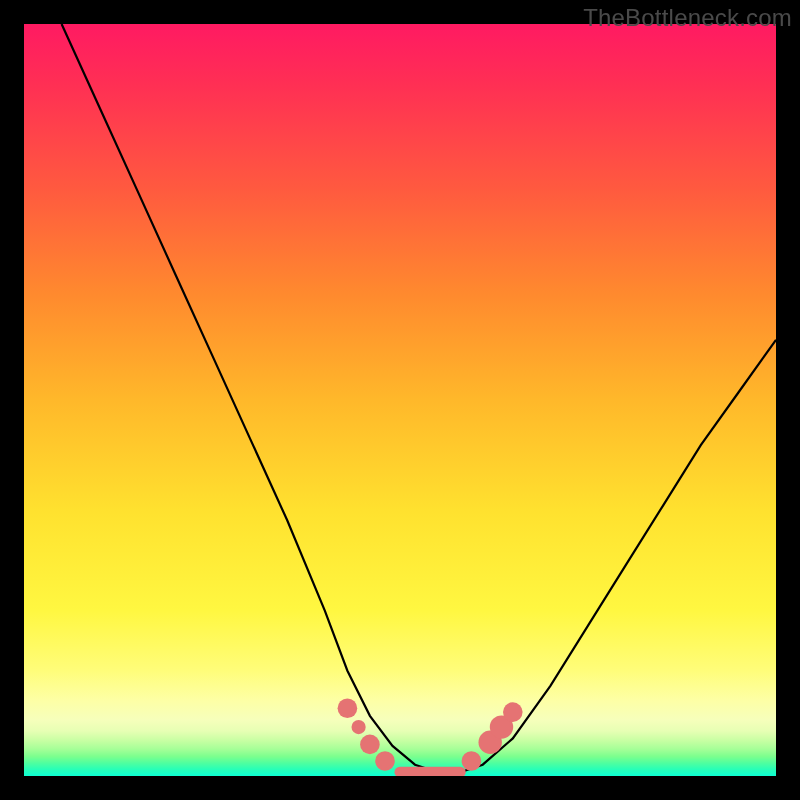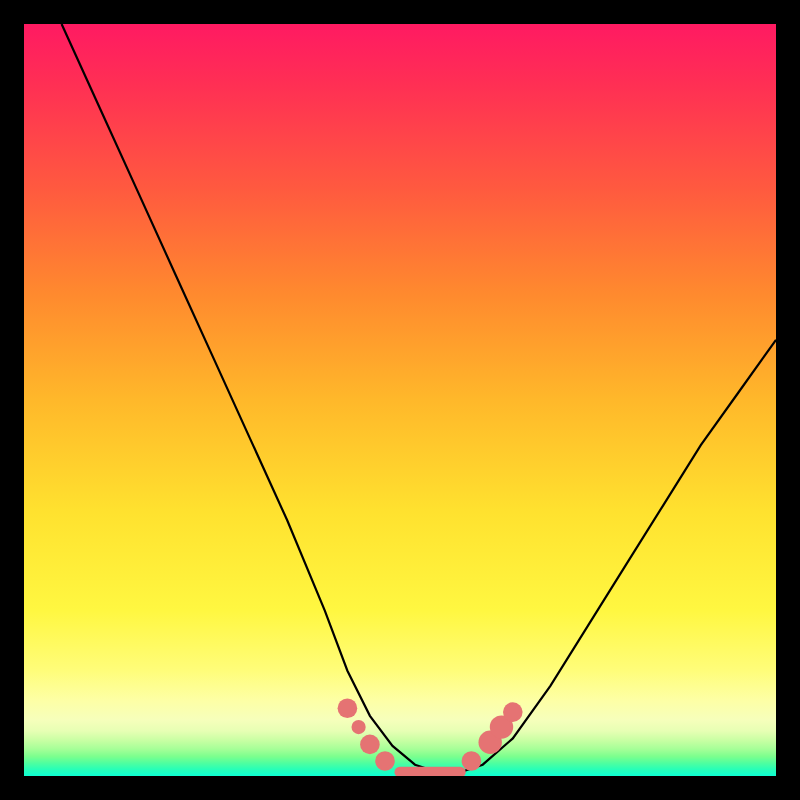--- a/index.html
+++ b/index.html
@@ -92,13 +92,14 @@
           <circle class="dot" cx="345.9" cy="720.4" r="9.8"></circle>
           <circle class="dot" cx="361.0" cy="737.0" r="9.8"></circle>
           <circle class="dot" cx="447.4" cy="737.0" r="9.8"></circle>
           <circle class="dot" cx="466.2" cy="718.2" r="11.7"></circle>
           <circle class="dot" cx="477.5" cy="703.1" r="11.7"></circle>
           <circle class="dot" cx="488.8" cy="688.1" r="9.8"></circle>
         </g>
     </svg>
 
   </div>
+  <div class="watermark">TheBottleneck.com</div>
 </div>
 
 </body></html>

